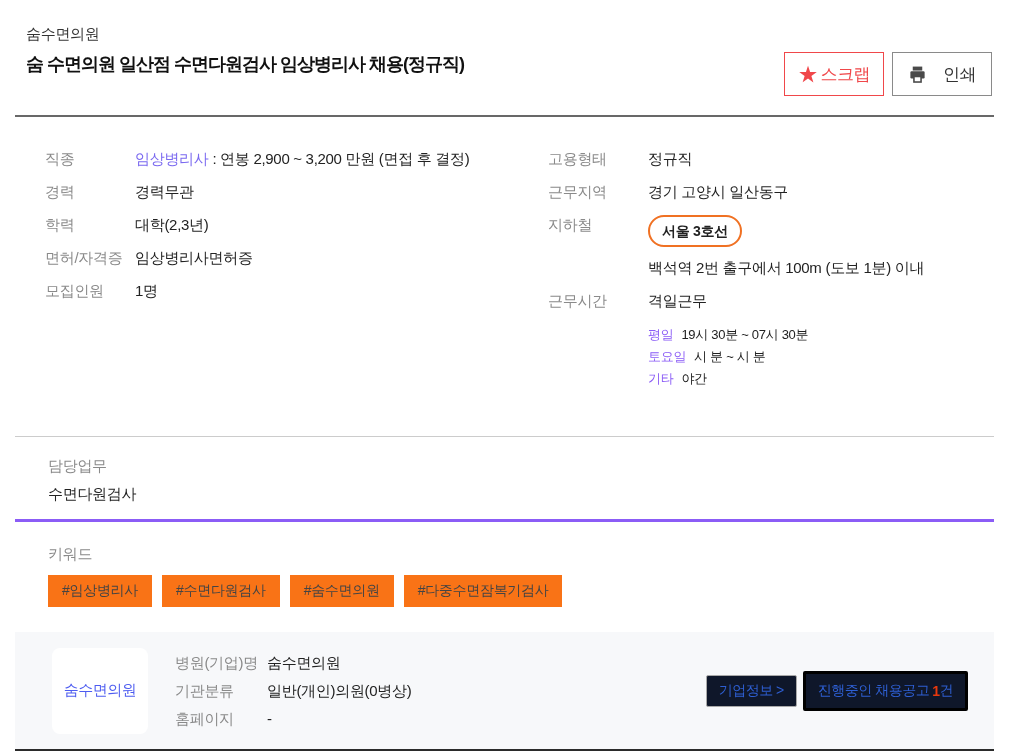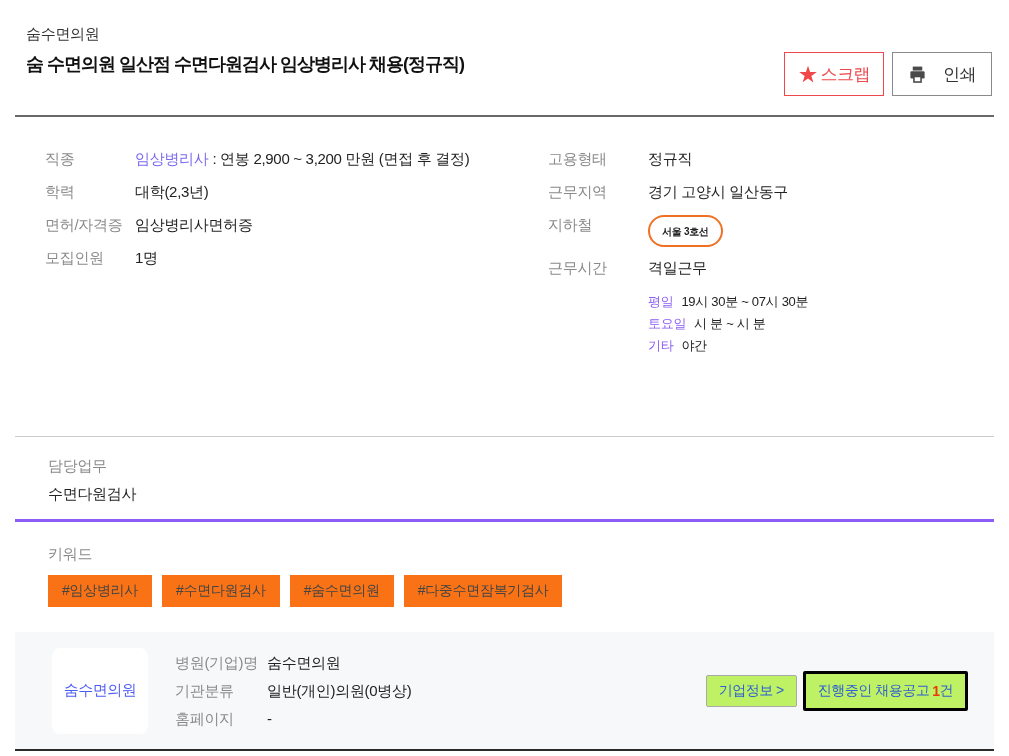--- a/index.html
+++ b/index.html
@@ -33,21 +33,21 @@
   .col-left { width: 503px; }
   .col-right { flex: 1; }
   .row { display: flex; margin-bottom: 14px; font-size: 15px; line-height: 19px; letter-spacing: -0.3px; }
   .lbl { color: #8a8a8a; width: 90px; flex-shrink: 0; }
   .col-right .lbl { width: 100px; }
   .val { color: #222; }
   .purple { color: #7b6af0; text-decoration: none; }
   .subway-row { margin-bottom: 11px; }
   .subway-badge {
     display: inline-block; border: 2px solid #f07123; border-radius: 16px;
-    padding: 5px 12px 4px; font-weight: bold; font-size: 10px; color: #222;
+    padding: 5px 12px 4px; font-weight: bold; font-size: 14px; color: #222;
   }
   .schedule { margin-top: 14px; }
   .sched-line { font-size: 13px; line-height: 22px; letter-spacing: -0.3px; }
   .sched-line .day { color: #8b5cf6; margin-right: 8px; }
   .sched-line .time { color: #222; }
 
   
   .duty-section { border-bottom: 3px solid #8b5cf6; padding: 20px 0 0 33px; height: 85px; }
   .sec-label { color: #8a8a8a; font-size: 15px; letter-spacing: -0.3px; }
   .duty-value { margin-top: 9px; font-size: 15px; color: #222; letter-spacing: -0.3px; }
@@ -69,21 +69,21 @@
     width: 96px; height: 86px; background: #fff; border-radius: 8px;
     display: flex; align-items: center; justify-content: center;
     color: #4d5cf0; font-size: 15px; letter-spacing: -0.5px; cursor: pointer;
   }
   .company-rows { margin-left: 27px; flex: 1; }
   .c-row { display: flex; font-size: 15px; line-height: 28px; letter-spacing: -0.3px; }
   .c-lbl { color: #8a8a8a; width: 92px; flex-shrink: 0; }
   .c-val { color: #222; }
   .company-btns { display: flex; gap: 6px; align-items: center; }
   .info-btn, .jobs-btn {
-    background: #bef264; color: #2e5fd3; font-size: 14px; letter-spacing: -0.5px;
+    background: #0f172a; color: #2e5fd3; font-size: 14px; letter-spacing: -0.5px;
     font-family: "Liberation Sans", sans-serif; cursor: pointer; border-radius: 2px;
     display: flex; align-items: center;
   }
   .info-btn { height: 32px; padding: 0 12px; border: 1px solid #a9a9a9; }
   .jobs-btn { height: 40px; padding: 0 12px; border: 3px solid #000000; }
   .count-red { color: #e8380d; font-weight: bold; margin-left: 3px; }
 </style>
 </head>
 <body>
 
@@ -112,20 +112,24 @@
 
   <div class="details">
     <div class="col-left">
       <div class="row">
         <div class="lbl">직종</div>
         <div class="val">
           <a href="#" class="purple">임상병리사</a><span> : 연봉 2,900 ~ 3,200 만원 (면접 후 결정)</span>
         </div>
       </div>
       <div class="row">
+        <div class="lbl">경력</div>
+        <div class="val">경력무관</div>
+      </div>
+      <div class="row">
         <div class="lbl">학력</div>
         <div class="val">대학(2,3년)</div>
       </div>
       <div class="row">
         <div class="lbl">면허/자격증</div>
         <div class="val">임상병리사면허증</div>
       </div>
       <div class="row">
         <div class="lbl">모집인원</div>
         <div class="val">1명</div>
@@ -139,20 +143,24 @@
       </div>
       <div class="row">
         <div class="lbl">근무지역</div>
         <div class="val">경기 고양시 일산동구</div>
       </div>
       <div class="row subway-row">
         <div class="lbl">지하철</div>
         <div class="val">
           <span class="subway-badge">서울 3호선</span>
         </div>
+      </div>
+      <div class="row">
+        <div class="lbl"></div>
+        <div class="val">백석역 2번 출구에서 100m (도보 1분) 이내</div>
       </div>
       <div class="row">
         <div class="lbl">근무시간</div>
         <div class="val">
           <div>격일근무</div>
           <div class="schedule">
             <div class="sched-line">
               <span class="day">평일</span><span class="time">19시 30분 ~ 07시 30분</span>
             </div>
             <div class="sched-line">

